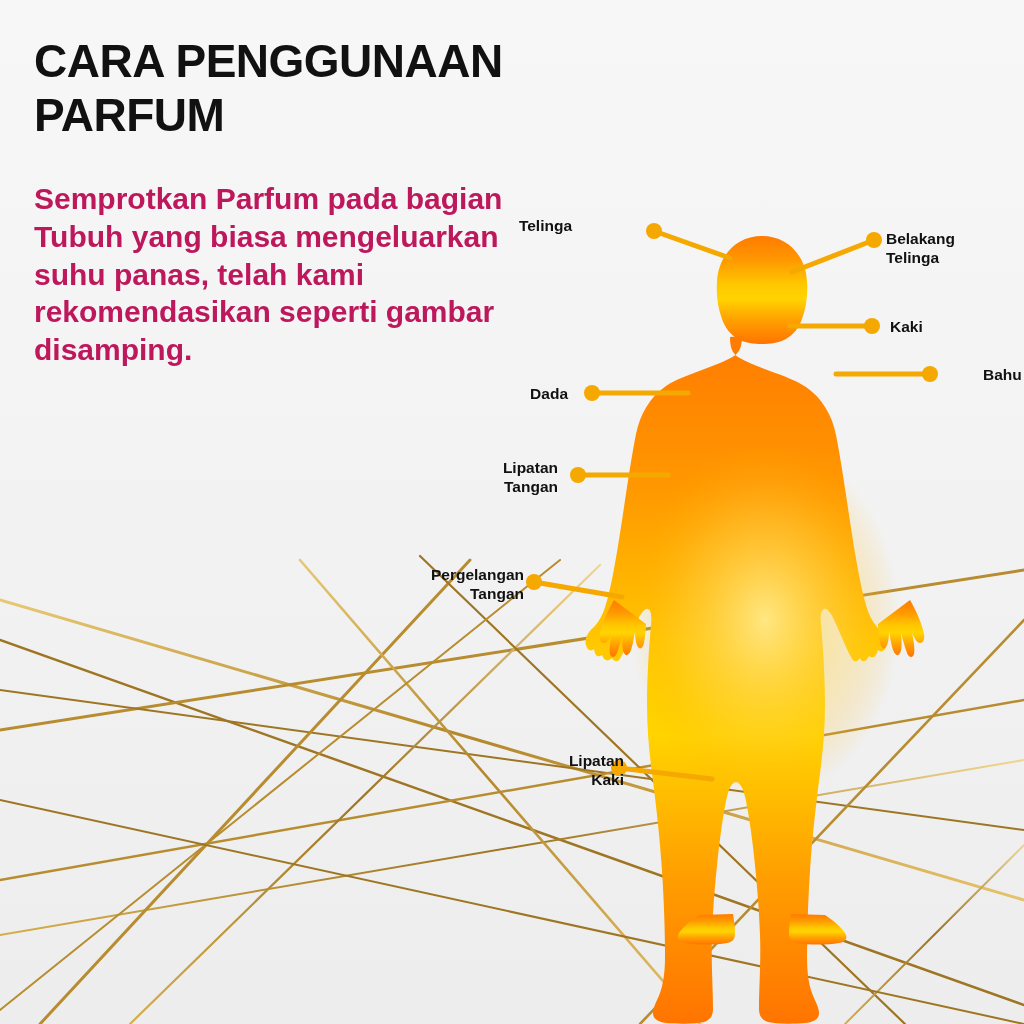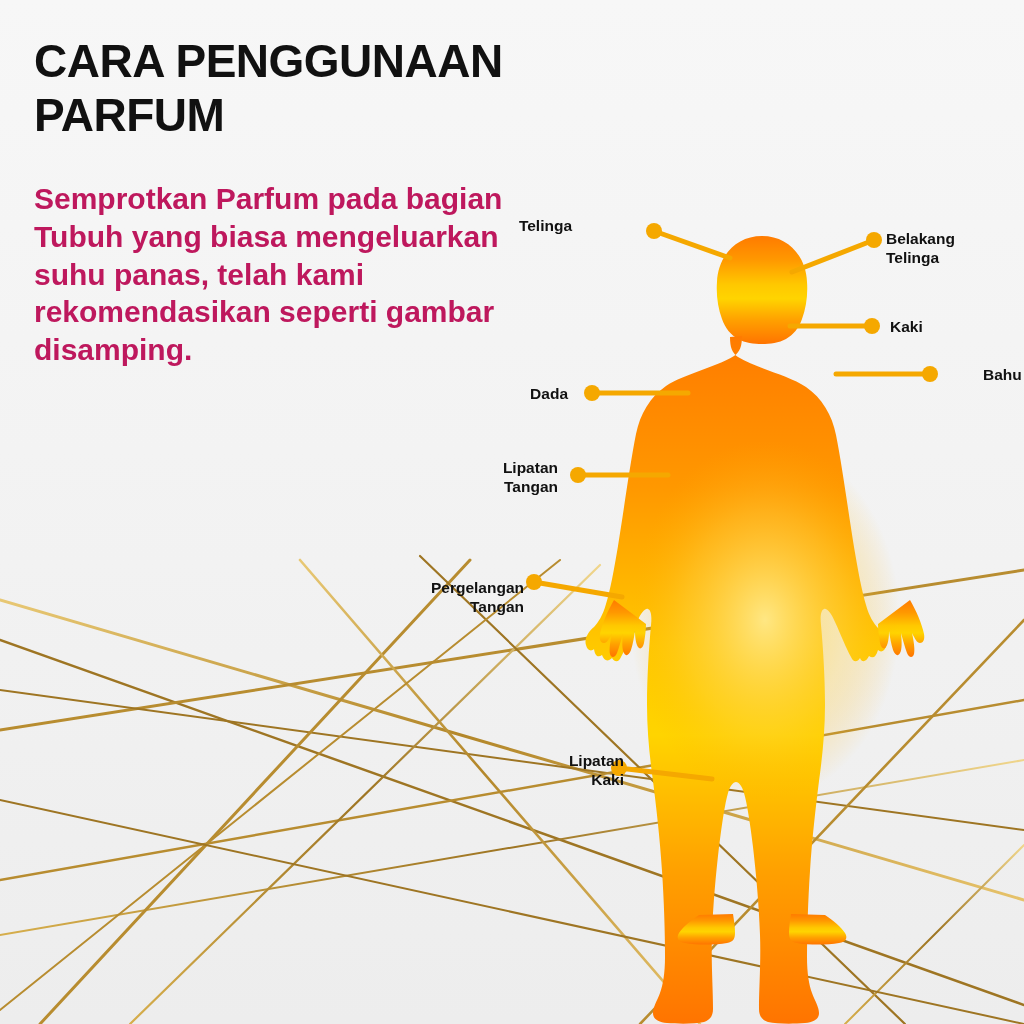--- a/index.html
+++ b/index.html
@@ -276,19 +276,19 @@
     <div class="body-bold">Semprotkan Parfum pada bagian Tubuh yang biasa mengeluarkan suhu panas, telah kami rekomendasikan seperti gambar disamping.</div>
 
     <div class="callout-label right-aligned" style="right:452px; top:217px;">Telinga</div>
     <div class="callout-label" style="left:886px; top:230px;">Belakang
 Telinga</div>
     <div class="callout-label" style="left:890px; top:318px;">Kaki</div>
     <div class="callout-label" style="left:946px; top:366px;margin-left:37px;">Bahu</div>
     <div class="callout-label right-aligned" style="right:456px; top:385px;text-align:center;">Dada</div>
     <div class="callout-label right-aligned" style="right:466px; top:459px;">Lipatan
 Tangan</div>
-    <div class="callout-label right-aligned" style="right:500px; top:579px;">Pergelangan
+    <div class="callout-label right-aligned" style="right:500px; top:566px;">Pergelangan
 Tangan</div>
     <div class="callout-label right-aligned" style="right:400px; top:752px;">Lipatan
 Kaki</div>
   </div>
 
 </div>
 
 </body></html>

